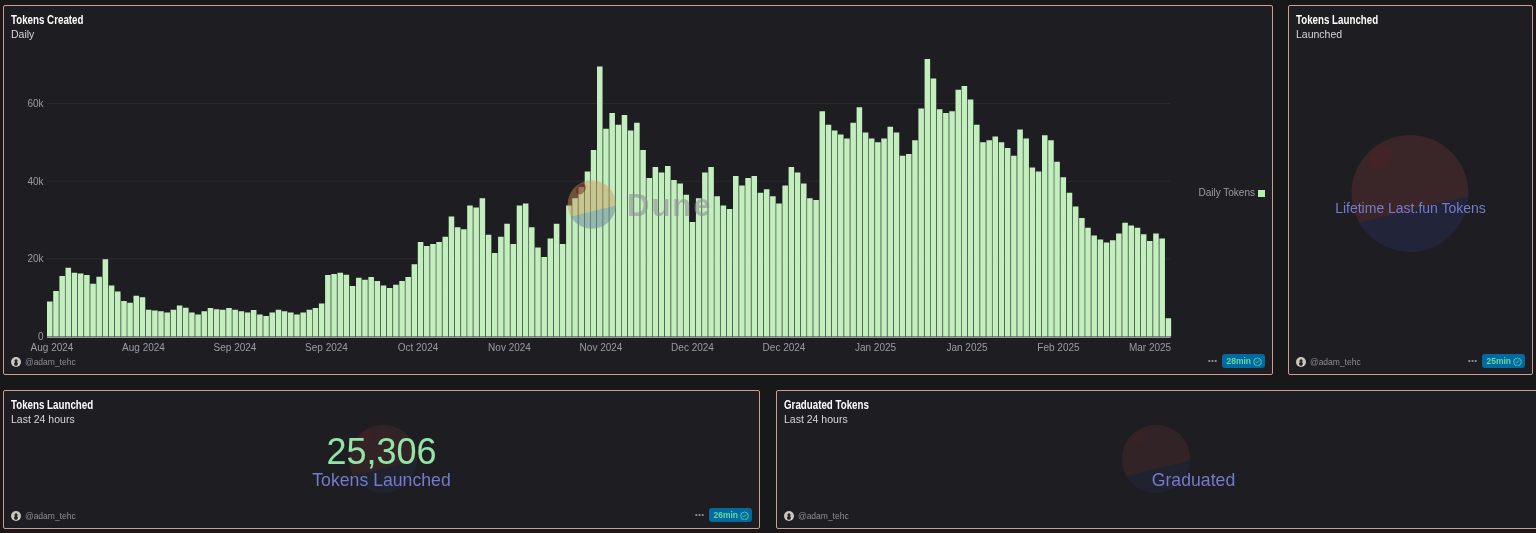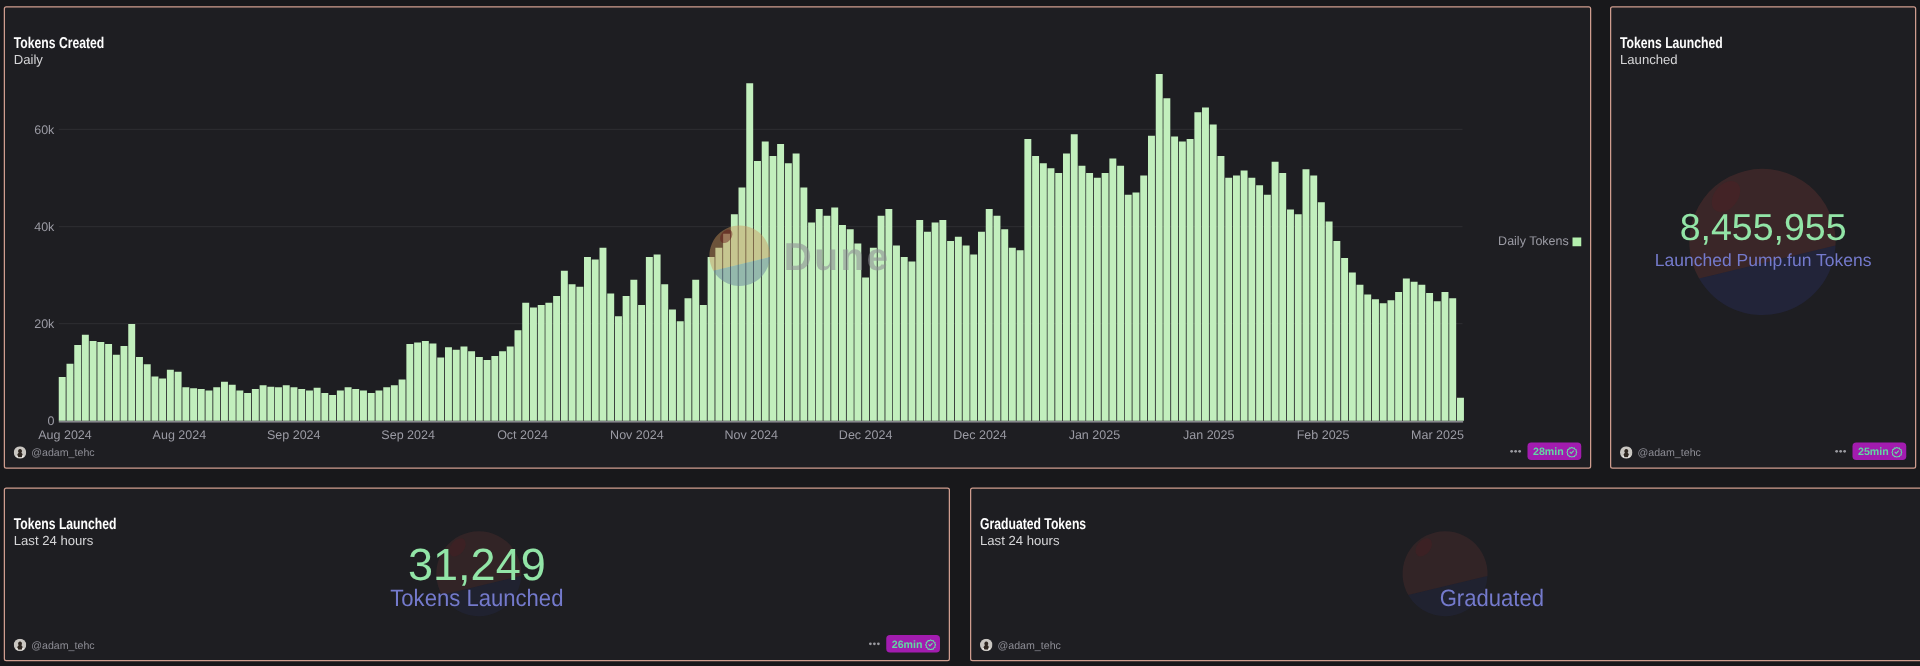--- a/index.html
+++ b/index.html
@@ -1,24 +1,24 @@
 <!DOCTYPE html>
 <html><head><meta charset="utf-8">
 <style>
 * { margin:0; padding:0; box-sizing:border-box; }
 html,body { width:1536px; height:533px; background:#18181b; overflow:hidden;
   font-family:"Liberation Sans",sans-serif; }
 .panel { position:absolute; background:#1e1e22; border:1.5px solid #cf9d8f; border-radius:2px; }
-.hdr { position:absolute; left:7px; top:7px;margin-top:14px; }
+.hdr { position:absolute; left:7px; top:7px; }
 .hdr .t { font-size:12.5px; font-weight:bold; color:#fdfdfd; transform:scaleX(0.78); transform-origin:0 50%; white-space:nowrap; }
 .hdr .s { font-size:10.5px; color:#d6d6d8; margin-top:1px; }
 .foot { position:absolute; left:7px; right:7px; bottom:7px; height:13px; font-size:8.5px; color:#8d8d95; }
 .who { position:absolute; left:0; top:3px; display:flex; align-items:center; }
 .fr { position:absolute; right:0; top:0; display:flex; align-items:center; gap:5px; }
-.badge { background:#a21caf; color:#62d8a2; border-radius:3px; font-size:8.5px; font-weight:bold;
+.badge { background:#0369a1; color:#62d8a2; border-radius:3px; font-size:8.5px; font-weight:bold;
   padding:2px 3px 2px 4px; display:inline-flex; align-items:center; gap:2px; }
 .ax { font:10px "Liberation Sans",sans-serif; fill:#9b9ba4; }
 .num { position:absolute; width:100%; text-align:center; color:#92e5a7; }
 .sub { position:absolute; width:100%; text-align:center; color:#747ACC; }
 </style></head>
 <body>
 
 <div class="panel" style="left:3px;top:5px;width:1270px;height:370px">
   <svg width="1268" height="368" style="position:absolute;left:0;top:0">
     <line x1="43" x2="1166" y1="97.5" y2="97.5" stroke="#2b2b2f" stroke-width="1"></line>
@@ -84,22 +84,21 @@
 <div class="panel" style="left:1288px;top:5px;width:245px;height:370px">
   <svg style="position:absolute;left:0;top:0;width:100%;height:100%">
 <path d="M70.3 216.8A58.5 58.5 0 1 1 179.4 190.4Z" fill="rgba(200,85,72,0.17)"></path>
 <path d="M70.3 216.8A58.5 58.5 0 0 0 179.4 190.4Z" fill="rgba(52,62,160,0.19)"></path>
 <ellipse cx="91.8" cy="151.2" rx="9.4" ry="14.0" transform="rotate(38 91.8 151.2)" fill="rgba(120,18,24,0.15)"></ellipse>
 </svg>
   <div class="hdr">
       <div class="t">Tokens Launched</div>
       <div class="s">Launched</div>
     </div>
-  <div class="num" style="top:160px;font-size:30px">8,455,955</div>
-  <div class="sub" style="top:194px;font-size:14px">Launched Pump.fun Tokens</div>
+  <div class="sub" style="top:194px;font-size:14px">Lifetime Last.fun Tokens</div>
   <div class="foot">
   <div class="who">
         <svg width="10" height="10" viewBox="0 0 20 20" style="flex:none;margin-right:4px">
           <circle cx="10" cy="10" r="10" fill="#c9c6c1"></circle>
           <path d="M10.5 4.5a3.4 3.4 0 0 0-2.6 5.8c-1.7 1.2-2.4 3.2-2.4 5.2l2 1.8h5.2l1.6-2.2c0-1.9-.7-3.7-2.2-4.8a3.4 3.4 0 0 0-1.6-5.8z" fill="#2e2620"></path>
           <path d="M3.2 15.5a10 10 0 0 0 3.6 3l-.6-4.2zM16.8 15.5a10 10 0 0 1-4.1 3.2l1.1-4.9z" fill="#efedea"></path>
         </svg>
         <span>@adam_tehc</span>
       </div>
   <div class="fr">
@@ -119,21 +118,21 @@
 <div class="panel" style="left:3px;top:390px;width:757px;height:139px">
   <svg style="position:absolute;left:0;top:0;width:100%;height:100%">
 <path d="M349.6 85.0A34 34 0 1 1 413.0 69.7Z" fill="rgba(200,85,72,0.12)"></path>
 <path d="M349.6 85.0A34 34 0 0 0 413.0 69.7Z" fill="rgba(52,62,160,0.12)"></path>
 <ellipse cx="362.0" cy="46.9" rx="5.4" ry="8.2" transform="rotate(38 362.0 46.9)" fill="rgba(120,18,24,0.15)"></ellipse>
 </svg>
   <div class="hdr">
       <div class="t">Tokens Launched</div>
       <div class="s">Last 24 hours</div>
     </div>
-  <div class="num" style="top:40px;font-size:36px">31,249</div>
+  <div class="num" style="top:40px;font-size:36px">25,306</div>
   <div class="sub" style="top:78px;font-size:19px;transform:scaleX(0.93)">Tokens Launched</div>
   <div class="foot">
   <div class="who">
         <svg width="10" height="10" viewBox="0 0 20 20" style="flex:none;margin-right:4px">
           <circle cx="10" cy="10" r="10" fill="#c9c6c1"></circle>
           <path d="M10.5 4.5a3.4 3.4 0 0 0-2.6 5.8c-1.7 1.2-2.4 3.2-2.4 5.2l2 1.8h5.2l1.6-2.2c0-1.9-.7-3.7-2.2-4.8a3.4 3.4 0 0 0-1.6-5.8z" fill="#2e2620"></path>
           <path d="M3.2 15.5a10 10 0 0 0 3.6 3l-.6-4.2zM16.8 15.5a10 10 0 0 1-4.1 3.2l1.1-4.9z" fill="#efedea"></path>
         </svg>
         <span>@adam_tehc</span>
       </div>

